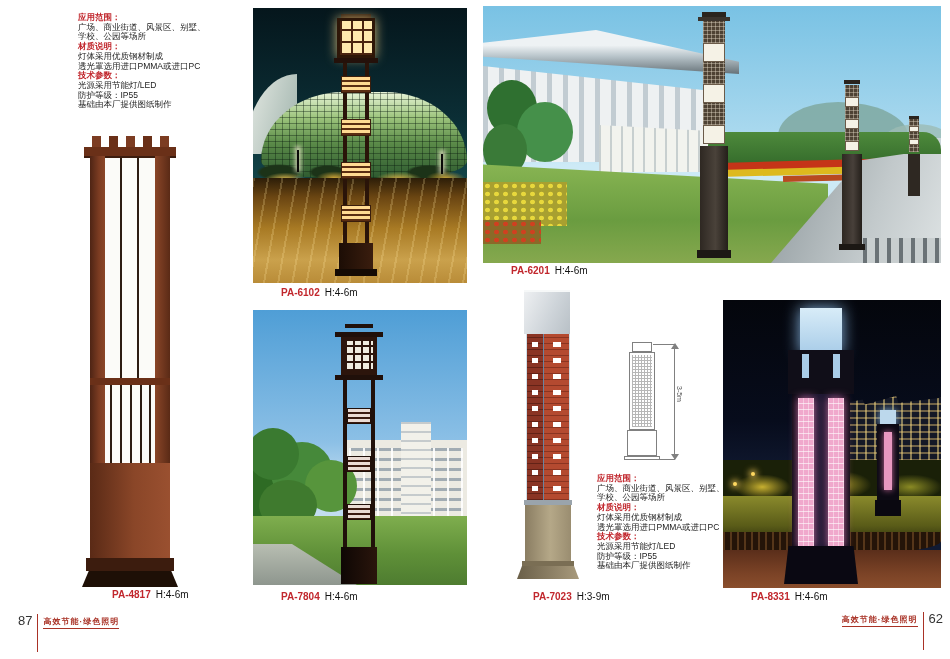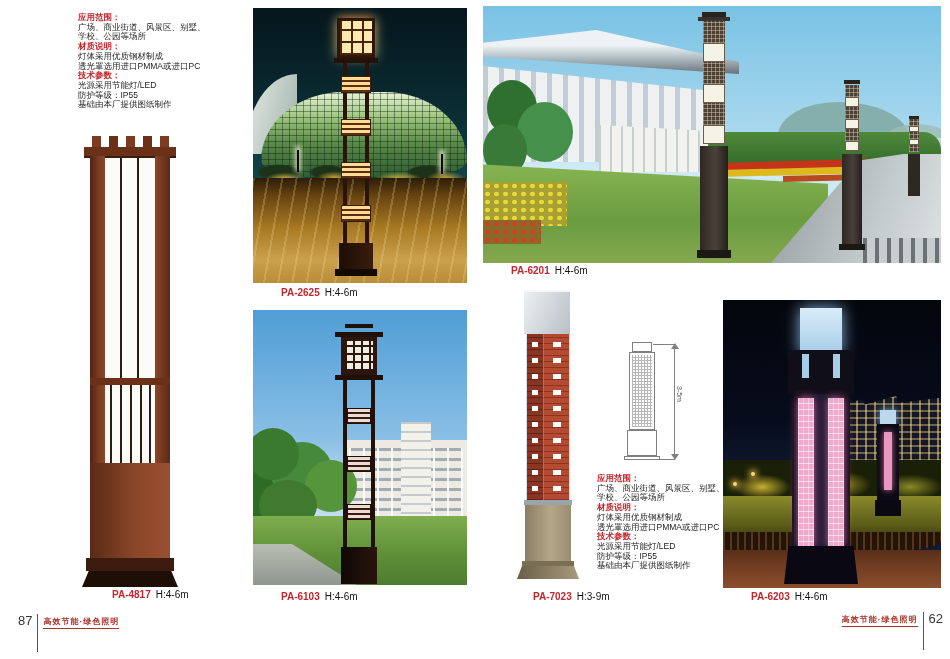--- a/index.html
+++ b/index.html
@@ -124,21 +124,21 @@
       <div style="position:absolute;left:28px;top:49px;width:4px;height:180px;background:#2a1409;"></div>
       <div style="position:absolute;left:4px;top:62px;width:30px;height:17px;border:1px solid #3a1d0c;background:repeating-linear-gradient(180deg,#ffda92 0 3px,#5a2d12 3px 5px);"></div>
       <div style="position:absolute;left:4px;top:105px;width:30px;height:17px;border:1px solid #3a1d0c;background:repeating-linear-gradient(180deg,#ffda92 0 3px,#5a2d12 3px 5px);"></div>
       <div style="position:absolute;left:4px;top:148px;width:30px;height:17px;border:1px solid #3a1d0c;background:repeating-linear-gradient(180deg,#ffda92 0 3px,#5a2d12 3px 5px);"></div>
       <div style="position:absolute;left:4px;top:191px;width:30px;height:17px;border:1px solid #3a1d0c;background:repeating-linear-gradient(180deg,#ffda92 0 3px,#5a2d12 3px 5px);"></div>
       <div style="position:absolute;left:2px;top:229px;width:34px;height:28px;background:linear-gradient(90deg,#1c0d05,#3a1d0e);"></div>
       <div style="position:absolute;left:-2px;top:255px;width:42px;height:7px;background:#140a04;"></div>
     </div>
   </div>
   <div class="prod-label" style="left:253px;top:287px;">
-    <span class="model">PA-2625</span><span class="ht">H:4-6m</span>
+    <span class="model">PA-6102</span><span class="ht">H:4-6m</span>
   </div>
 
   <div class="photo s6103" style="left:253px;top:310px;width:214px;height:275px;">
     <div style="left:92px;top:130px;width:122px;height:82px;background:#eceae2;">
       <div style="position:absolute;left:4px;top:8px;right:4px;bottom:6px;
            background-image:repeating-linear-gradient(90deg,rgba(255,255,255,.9) 0 2px,transparent 2px 14px),
                             repeating-linear-gradient(180deg,rgba(100,120,140,.55) 0 3px,transparent 3px 10px);"></div>
       <div style="position:absolute;left:58px;top:0;width:12px;height:100%;background:#f6f5f0;"></div>
     </div>
     <div style="left:148px;top:112px;width:30px;height:100px;background:#f2f1ea;background-image:repeating-linear-gradient(180deg,rgba(130,145,160,.4) 0 2px,transparent 2px 9px);"></div>
@@ -163,21 +163,21 @@
       <div style="position:absolute;left:0;top:51px;width:48px;height:5px;background:#20100a;"></div>
       <div style="position:absolute;left:8px;top:56px;width:4px;height:167px;background:#20100a;"></div>
       <div style="position:absolute;left:36px;top:56px;width:4px;height:167px;background:#20100a;"></div>
       <div style="position:absolute;left:12px;top:84px;width:24px;height:16px;border:1px solid #20100a;background:repeating-linear-gradient(180deg,#eadbd4 0 3px,#3a1a10 3px 5px);"></div>
       <div style="position:absolute;left:12px;top:132px;width:24px;height:16px;border:1px solid #20100a;background:repeating-linear-gradient(180deg,#eadbd4 0 3px,#3a1a10 3px 5px);"></div>
       <div style="position:absolute;left:12px;top:180px;width:24px;height:16px;border:1px solid #20100a;background:repeating-linear-gradient(180deg,#eadbd4 0 3px,#3a1a10 3px 5px);"></div>
       <div style="position:absolute;left:6px;top:223px;width:36px;height:37px;background:linear-gradient(90deg,#0e0704,#2a150c);"></div>
     </div>
   </div>
   <div class="prod-label" style="left:253px;top:591px;">
-    <span class="model">PA-6103</span><span class="ht">H:4-6m</span>
+    <span class="model">PA-7804</span><span class="ht">H:4-6m</span>
   </div>
 
   <div class="photo s6201" style="left:483px;top:6px;width:458px;height:257px;">
     <div style="left:295px;top:96px;width:130px;height:44px;background:#7fa8a0;border-radius:60% 70% 0 0/100% 100% 0 0;opacity:.85;"></div>
     <div style="left:398px;top:118px;width:72px;height:24px;background:#9cbcb4;border-radius:60% 60% 0 0/100% 100% 0 0;opacity:.8;"></div>
     <div style="left:378px;top:132px;width:80px;height:12px;background:#cbd6da;"></div>
     <div style="left:-4px;top:24px;width:260px;height:44px;background:linear-gradient(180deg,#eef2f4 35%,#b8c4ca 60%,#667278 100%);clip-path:polygon(0 30%,45% 0,100% 72%,100% 100%,0 60%);"></div>
     <div style="left:0;top:56px;width:238px;height:100px;background:repeating-linear-gradient(90deg,#c2ccd2 0 5px,#eef1f2 5px 16px);clip-path:polygon(0 4%,100% 30%,100% 100%,0 100%);"></div>
     <div style="left:116px;top:116px;width:148px;height:50px;background:#f2f3ee;background-image:repeating-linear-gradient(90deg,rgba(120,140,150,.35) 0 2px,transparent 2px 11px);clip-path:polygon(0 6%,100% 22%,100% 100%,0 100%);"></div>
     <div style="left:258px;top:138px;width:78px;height:26px;background:#eef0ea;"></div>
@@ -324,21 +324,21 @@
       <div style="position:absolute;left:50px;top:90px;width:16px;height:150px;background-color:#f0a8cc;
            background-image:repeating-linear-gradient(0deg,rgba(255,255,255,.6) 0 1px,transparent 1px 6px),
                             repeating-linear-gradient(90deg,rgba(255,255,255,.4) 0 1px,transparent 1px 5px);
            box-shadow:0 0 10px rgba(240,130,190,.8);"></div>
       <div style="position:absolute;left:24px;top:240px;width:8px;height:18px;background:#e8a0c4;"></div>
       <div style="position:absolute;left:54px;top:240px;width:8px;height:18px;background:#e8a0c4;"></div>
       <div style="position:absolute;left:6px;top:238px;width:74px;height:38px;background:#0a0812;clip-path:polygon(6% 0,94% 0,100% 100%,0 100%);"></div>
     </div>
   </div>
   <div class="prod-label" style="left:723px;top:591px;">
-    <span class="model">PA-6203</span><span class="ht">H:4-6m</span>
+    <span class="model">PA-8331</span><span class="ht">H:4-6m</span>
   </div>
 
   <div class="footer" style="left:18px;top:613px;">
     <span class="pgnum">87</span>
     <span class="vline"></span>
     <span class="slogan">高效节能·绿色照明</span>
   </div>
   <div class="footer" style="right:7px;top:611px;">
     <span class="slogan">高效节能·绿色照明</span>
     <span class="vline"></span>

